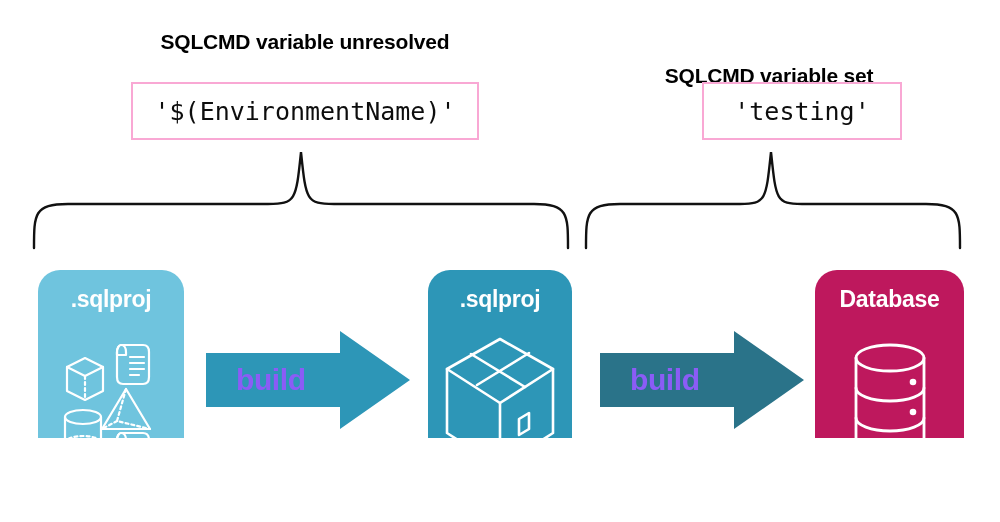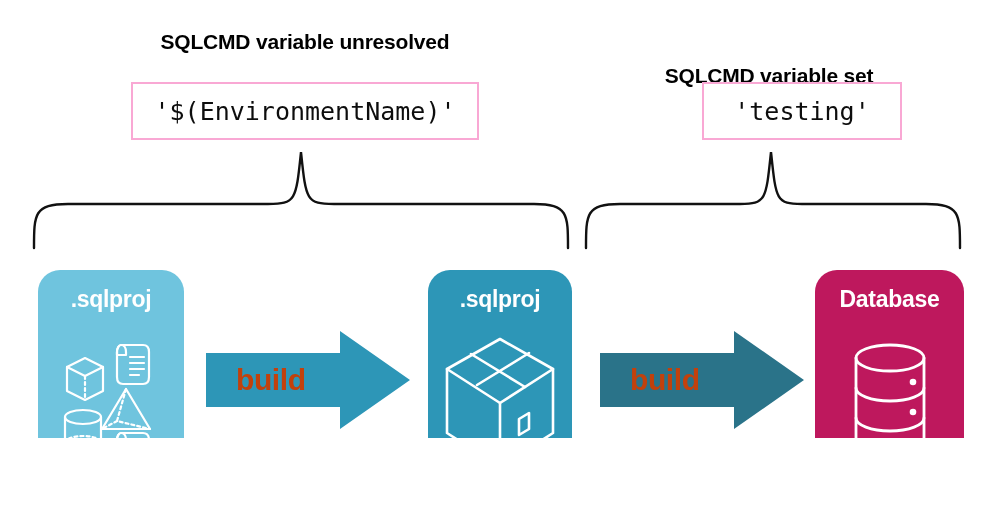--- a/index.html
+++ b/index.html
@@ -105,21 +105,21 @@
     width: 100%;
     height: 100%;
     display: flex;
     align-items: center;
     justify-content: flex-start;
     padding-left: 30px;
     box-sizing: border-box;
     font-family: "Liberation Sans", sans-serif;
     font-weight: bold;
     font-size: 30px;
-    color: #c2410c;
+    color: #8b5cf6;
     letter-spacing: -0.4px;
     pointer-events: none;
   }
   #arrow-build  { left: 206px; width: 204px; }
   #arrow-deploy { left: 600px; width: 204px; }
 </style>
 </head>
 <body>
 
 <div id="stage">

